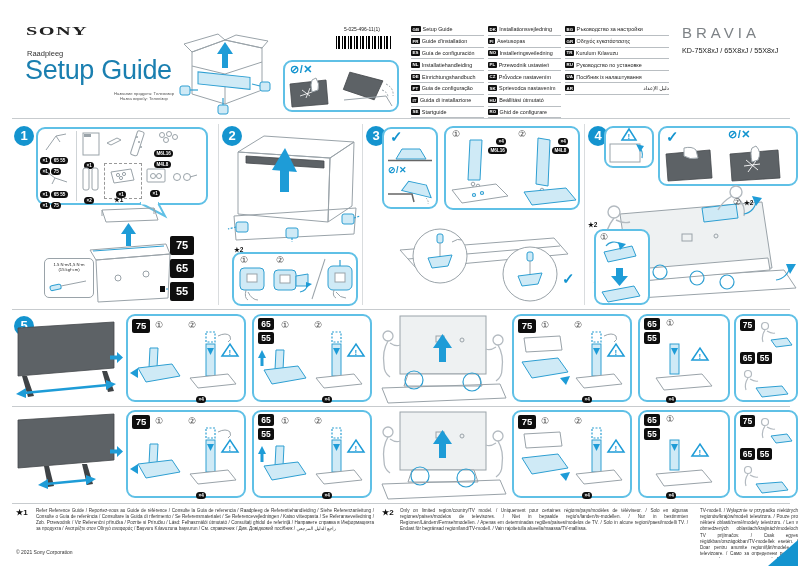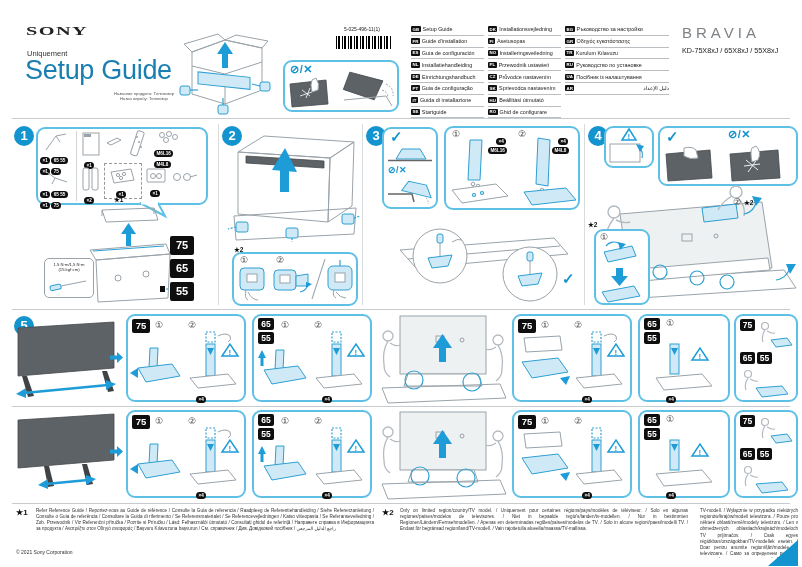--- a/index.html
+++ b/index.html
@@ -31,21 +31,21 @@
   .blu{fill:#1e9cd7;stroke:none}
   .dk{fill:#5d6266;stroke:#44484b;stroke-width:0.8}
   .wt{fill:#fff;stroke:#9aa3a9;stroke-width:1}
 </style>
 </head>
 <body>
 
 <div id="page">
 
   <div class="abs" style="left:26px;top:24px;font-family:'Liberation Serif',serif;font-weight:bold;font-size:14px;letter-spacing:1px;transform:scale(1.45,0.95);transform-origin:left top">SONY</div>
-  <div class="abs" style="left:27px;top:49px;font-size:7.5px;color:#333">Uniquement</div>
+  <div class="abs" style="left:27px;top:49px;font-size:7.5px;color:#333">Raadpleeg</div>
   <div class="abs" style="left:25px;top:55px;font-size:27px;color:#1a7fb0;letter-spacing:-0.3px">Setup Guide</div>
   <div class="abs" style="left:112px;top:91px;width:64px;font-size:4.2px;line-height:5.2px;color:#555;text-align:center">
     <span>Название продукта: Телевизор</span><br>
     <span>Назва виробу: Телевізор</span>
   </div>
 
   <svg class="ill" style="left:180px;top:26px" width="90" height="88" viewBox="0 0 90 88">
     <polygon class="g" points="12,26 45,14 82,22 82,36 45,48 12,40"></polygon>
     <polygon class="g" points="12,26 4,18 38,8 45,14"></polygon>
     <polygon class="g" points="82,22 88,15 56,9 45,14"></polygon>

